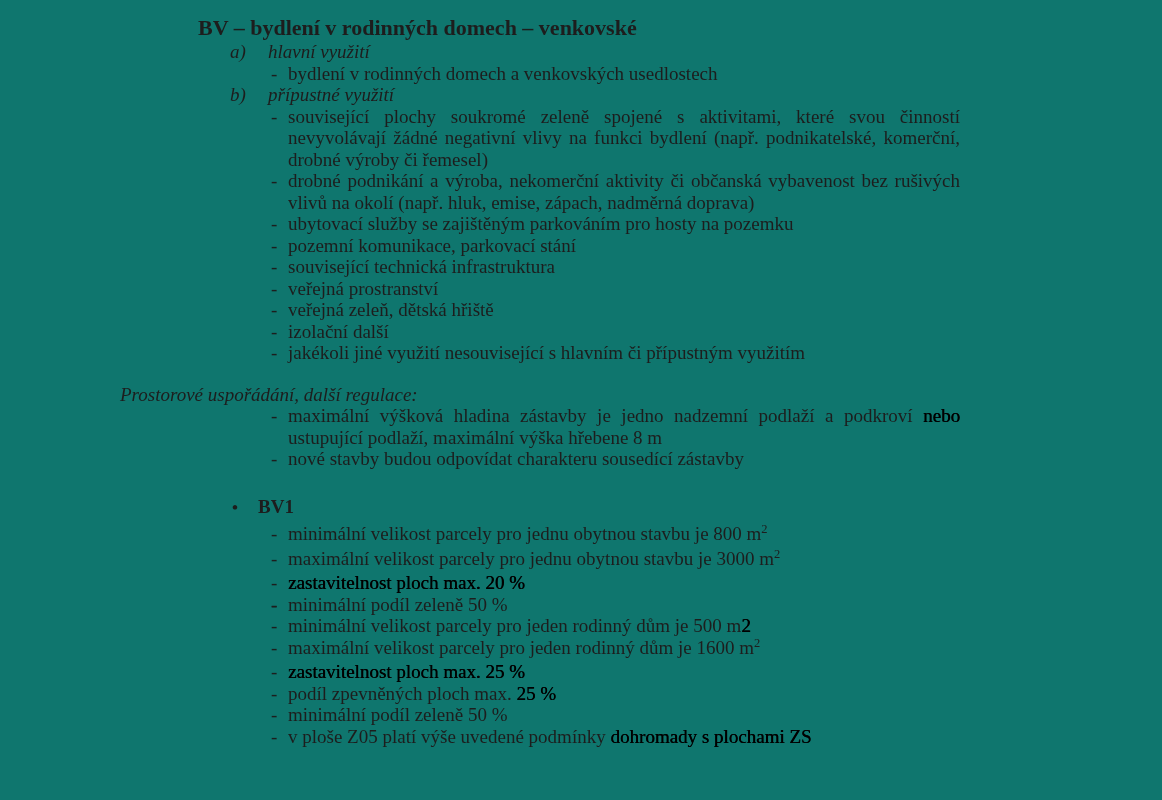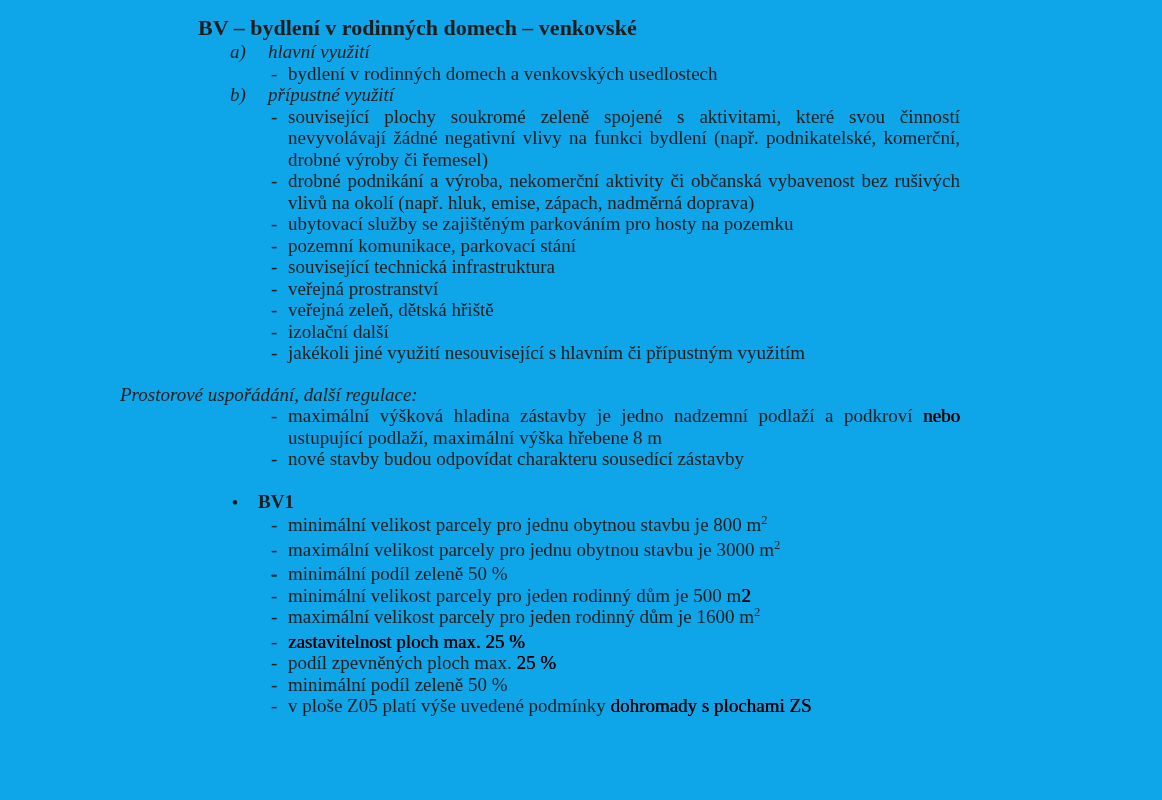--- a/index.html
+++ b/index.html
@@ -13,21 +13,21 @@
     font-family: "Liberation Serif", "DejaVu Serif", serif;
     color: #1d1d1d;
     overflow: hidden;
   }
   .page {
     position: relative;
     width: 1162px;
     height: 800px;
     box-sizing: border-box;
     padding-top: 15px;
-    background: #0ea5e9;
+    background: #0f766e;
   }
   .title {
     margin: 0 0 0 198px;
     font-size: 22px;
     font-weight: bold;
     line-height: 26px;
     white-space: nowrap;
   }
   .sec-head {
     margin-left: 230px;
@@ -62,21 +62,21 @@
     font-style: italic;
     line-height: 21.5px;
     white-space: nowrap;
   }
   .zones {
     margin-top: 21.5px;
   }
   .zone-head {
     margin-left: 232px;
     font-size: 19px;
-    line-height: 22px;
+    line-height: 31px;
     font-weight: bold;
   }
   .zone-bullet {
     display: inline-block;
     width: 26px;
     font-size: 17px;
   }
   .sup {
     font-size: 12.5px;
     position: relative;
@@ -110,21 +110,21 @@
     </div>
   <div class="spatial-heading">Prostorové uspořádání, další regulace:</div>
   <div id="spatial-items">
       <div class="row justify"><span class="dash">-</span><span>maximální výšková hladina zástavby je jedno nadzemní podlaží a podkroví </span><span class="edited">nebo</span><span> ustupující podlaží, maximální výška hřebene 8 m</span></div>
       <div class="row"><span class="dash">-</span><span>nové stavby budou odpovídat charakteru sousedící zástavby</span></div>
     </div>
   <div id="zones" class="zones">
       <div class="zone-head"><span class="zone-bullet">•</span><span>BV1</span></div>
       <div class="row"><span class="dash">-</span><span>minimální velikost parcely pro jednu obytnou stavbu je 800 m</span><span class="sup">2</span></div>
       <div class="row"><span class="dash">-</span><span>maximální velikost parcely pro jednu obytnou stavbu je 3000 m</span><span class="sup">2</span></div>
-      <div class="row"><span class="dash">-</span></div>
+      <div class="row"><span class="dash">-</span><span class="edited">zastavitelnost ploch max. 20 %</span></div>
       <div class="row"><span class="dash">-</span></div>
       <div class="row"><span class="dash">-</span><span>minimální podíl zeleně 50 %</span></div>
       <div class="row"><span class="dash">-</span><span>minimální velikost parcely pro jeden rodinný dům je 500 m</span><span class="edited">2</span></div>
       <div class="row"><span class="dash">-</span><span>maximální velikost parcely pro jeden rodinný dům je 1600 m</span><span class="sup">2</span></div>
       <div class="row"><span class="dash">-</span><span class="edited">zastavitelnost ploch max. 25 %</span></div>
       <div class="row"><span class="dash">-</span><span>podíl zpevněných ploch max. </span><span class="edited">25 %</span></div>
       <div class="row"><span class="dash">-</span><span>minimální podíl zeleně 50 %</span></div>
       <div class="row"><span class="dash">-</span><span>v ploše Z05 platí výše uvedené podmínky </span><span class="edited">dohromady s plochami ZS</span></div>
     </div>
 </div>

